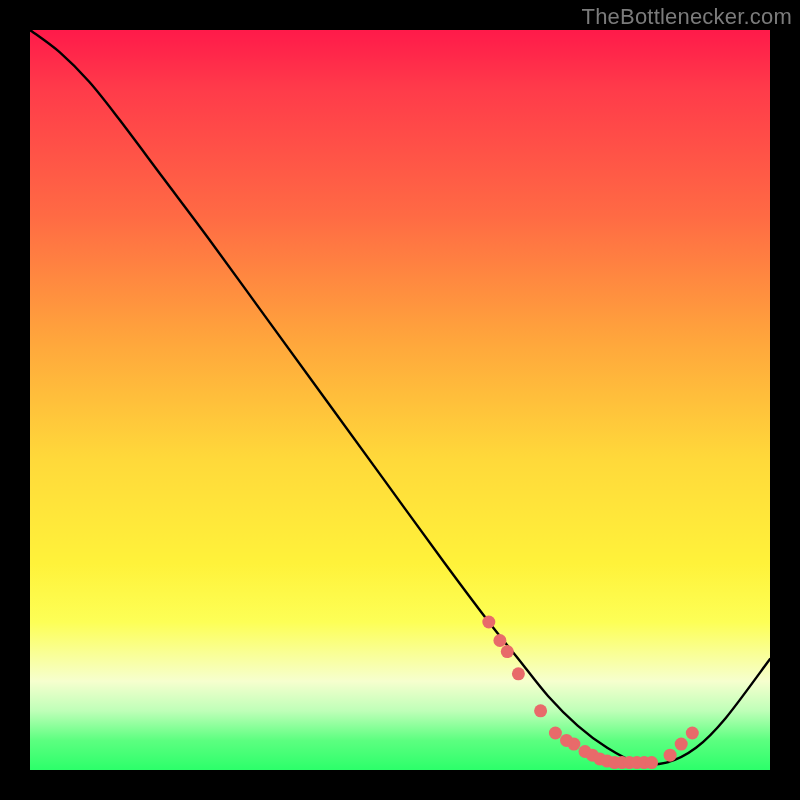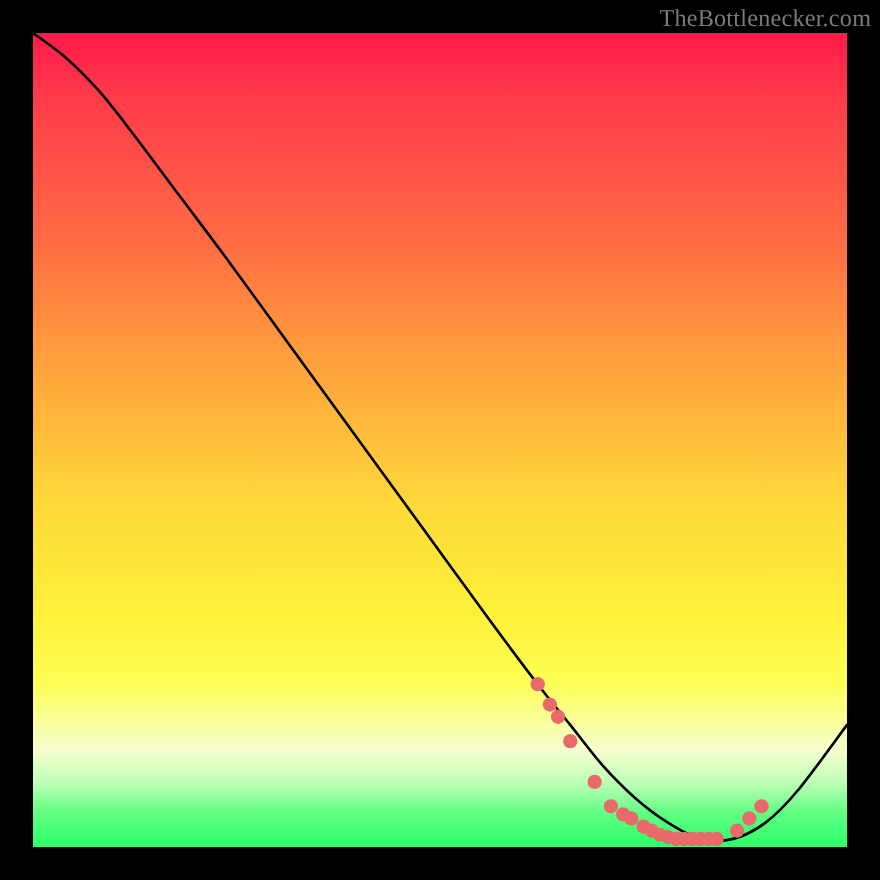--- a/index.html
+++ b/index.html
@@ -8,21 +8,21 @@
     position: relative;
     width: 800px;
     height: 800px;
     background: #000;
   }
   .attribution {
     position: absolute;
     top: 4px;
     right: 8px;
     color: #7b7b7b;
-    font-family: Liberation Serif, serif;
+    font-family: Liberation Sans, sans-serif;
     font-size: 22px;
     font-weight: 400;
     letter-spacing: 0.2px;
   }
   .plot-area {
     position: absolute;
     left: 30px;
     top: 30px;
     width: 740px;
     height: 740px;

